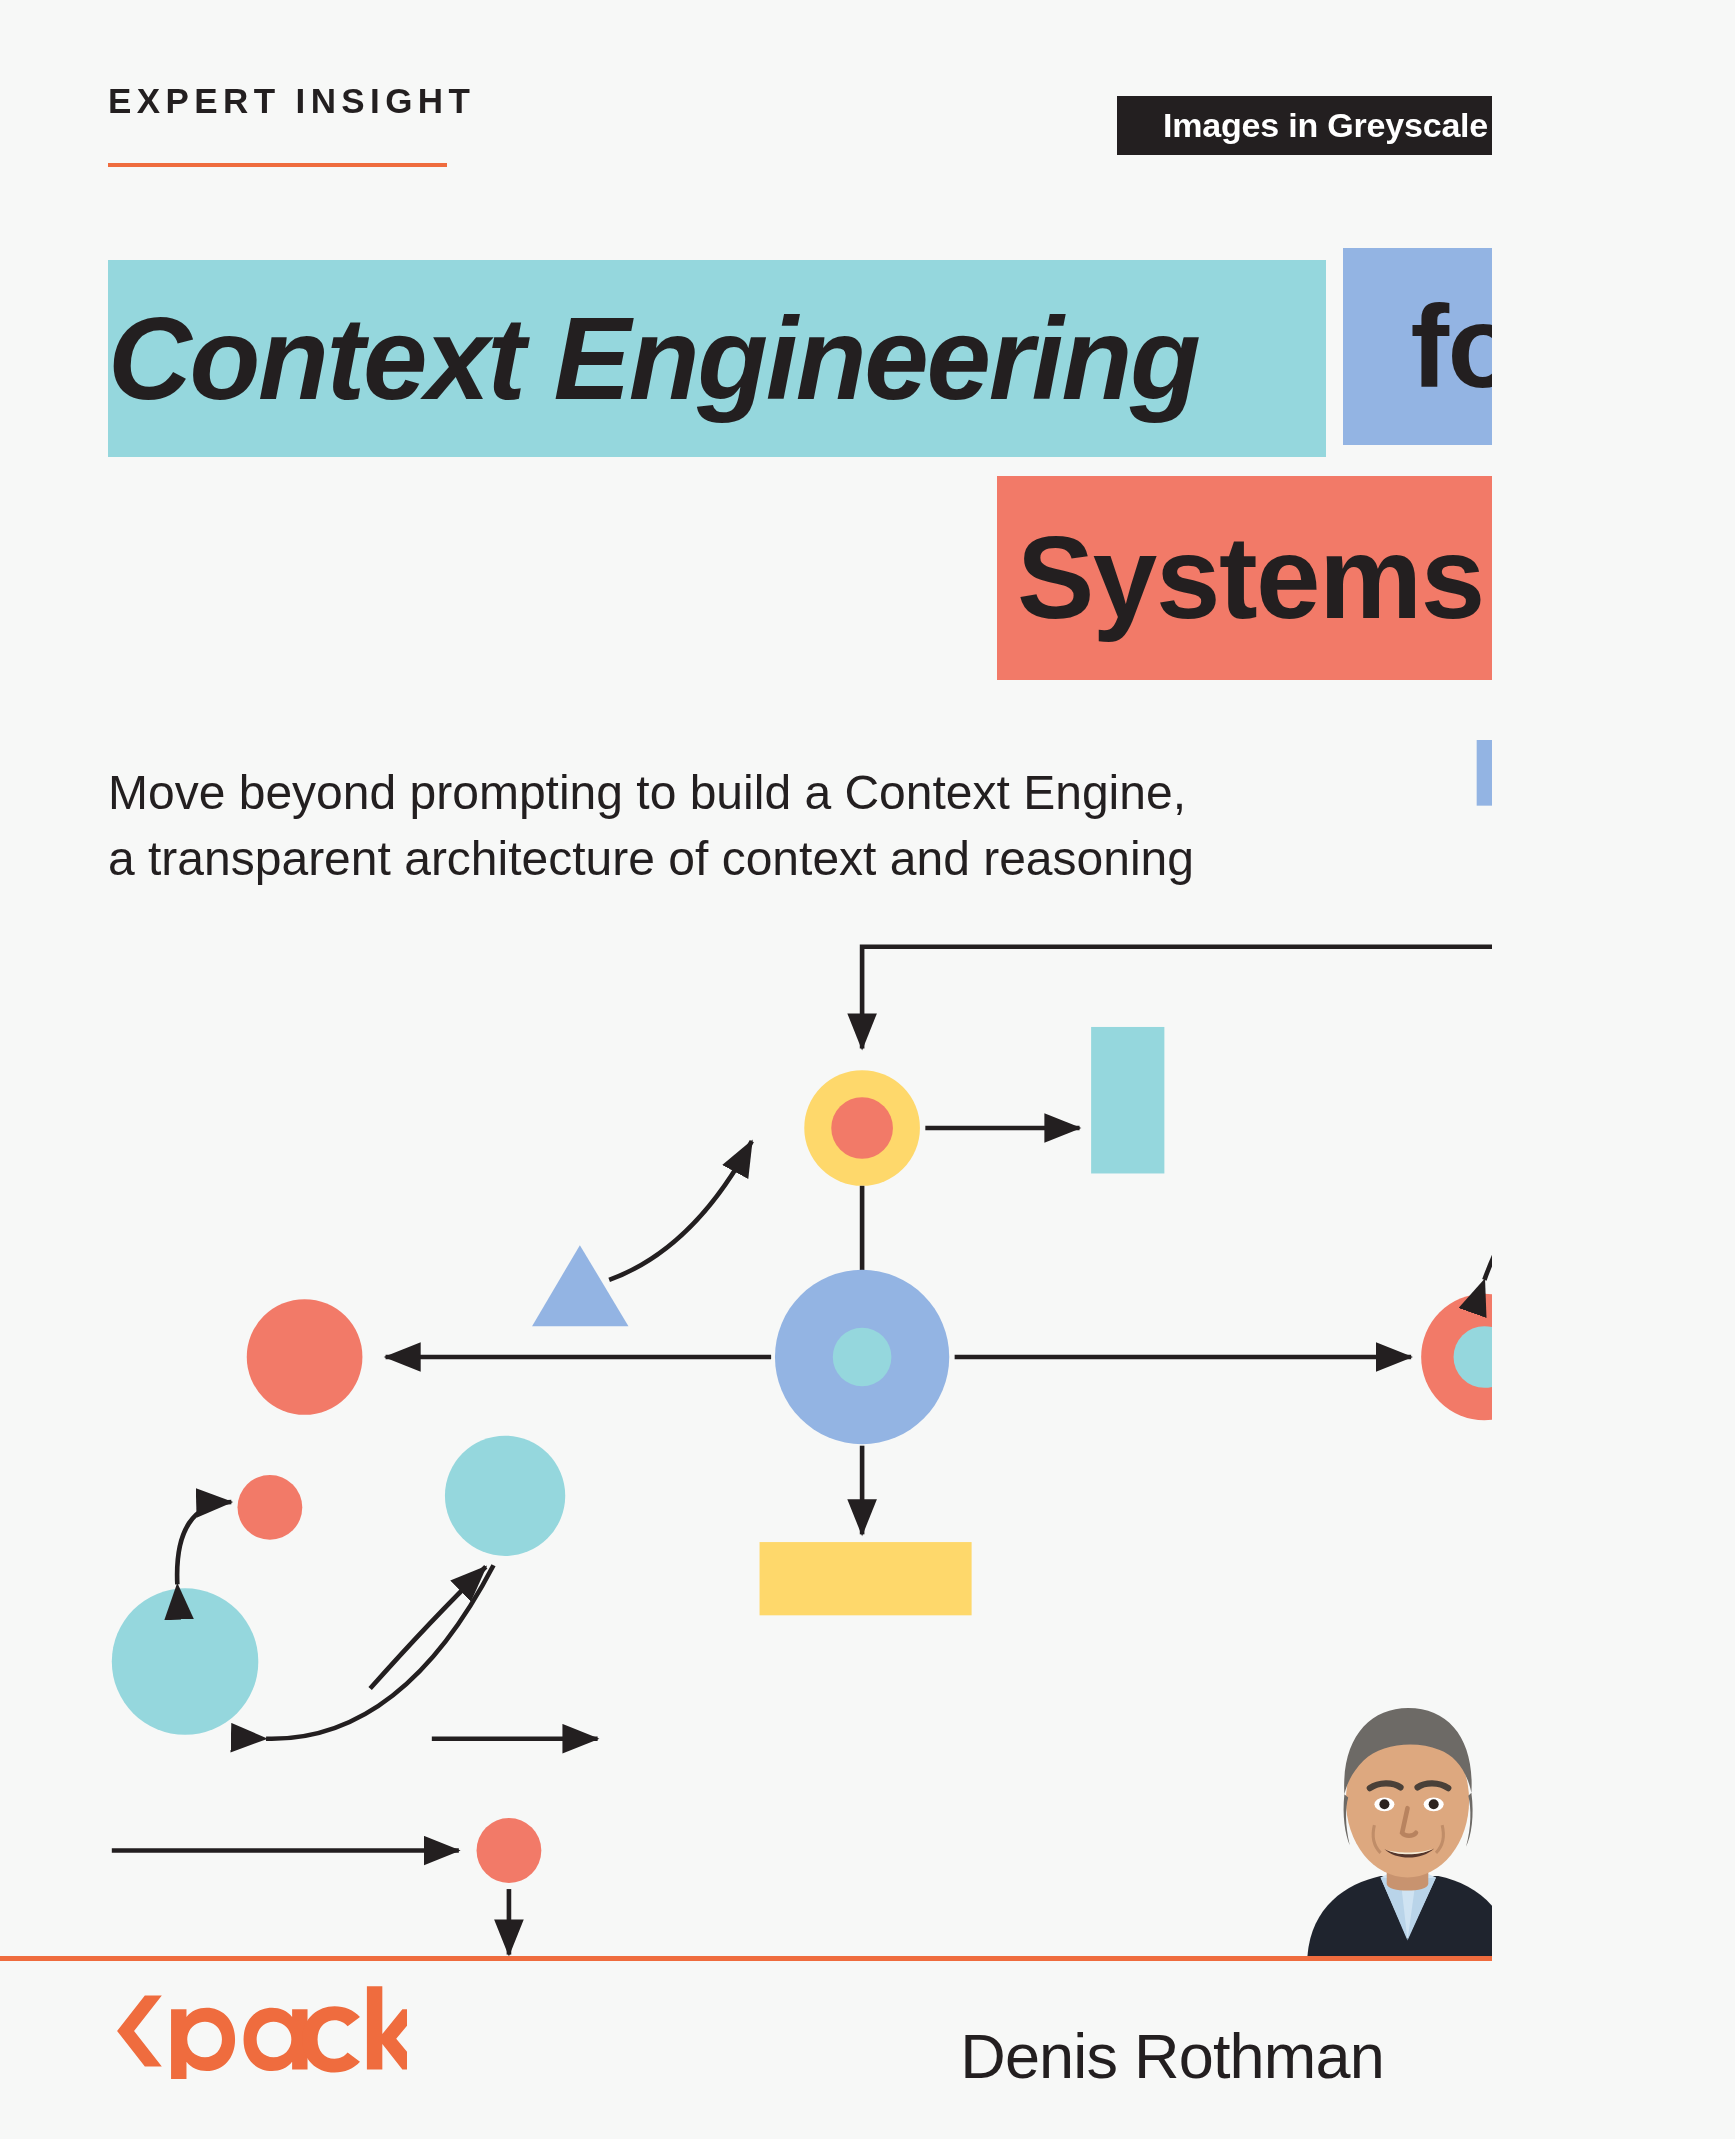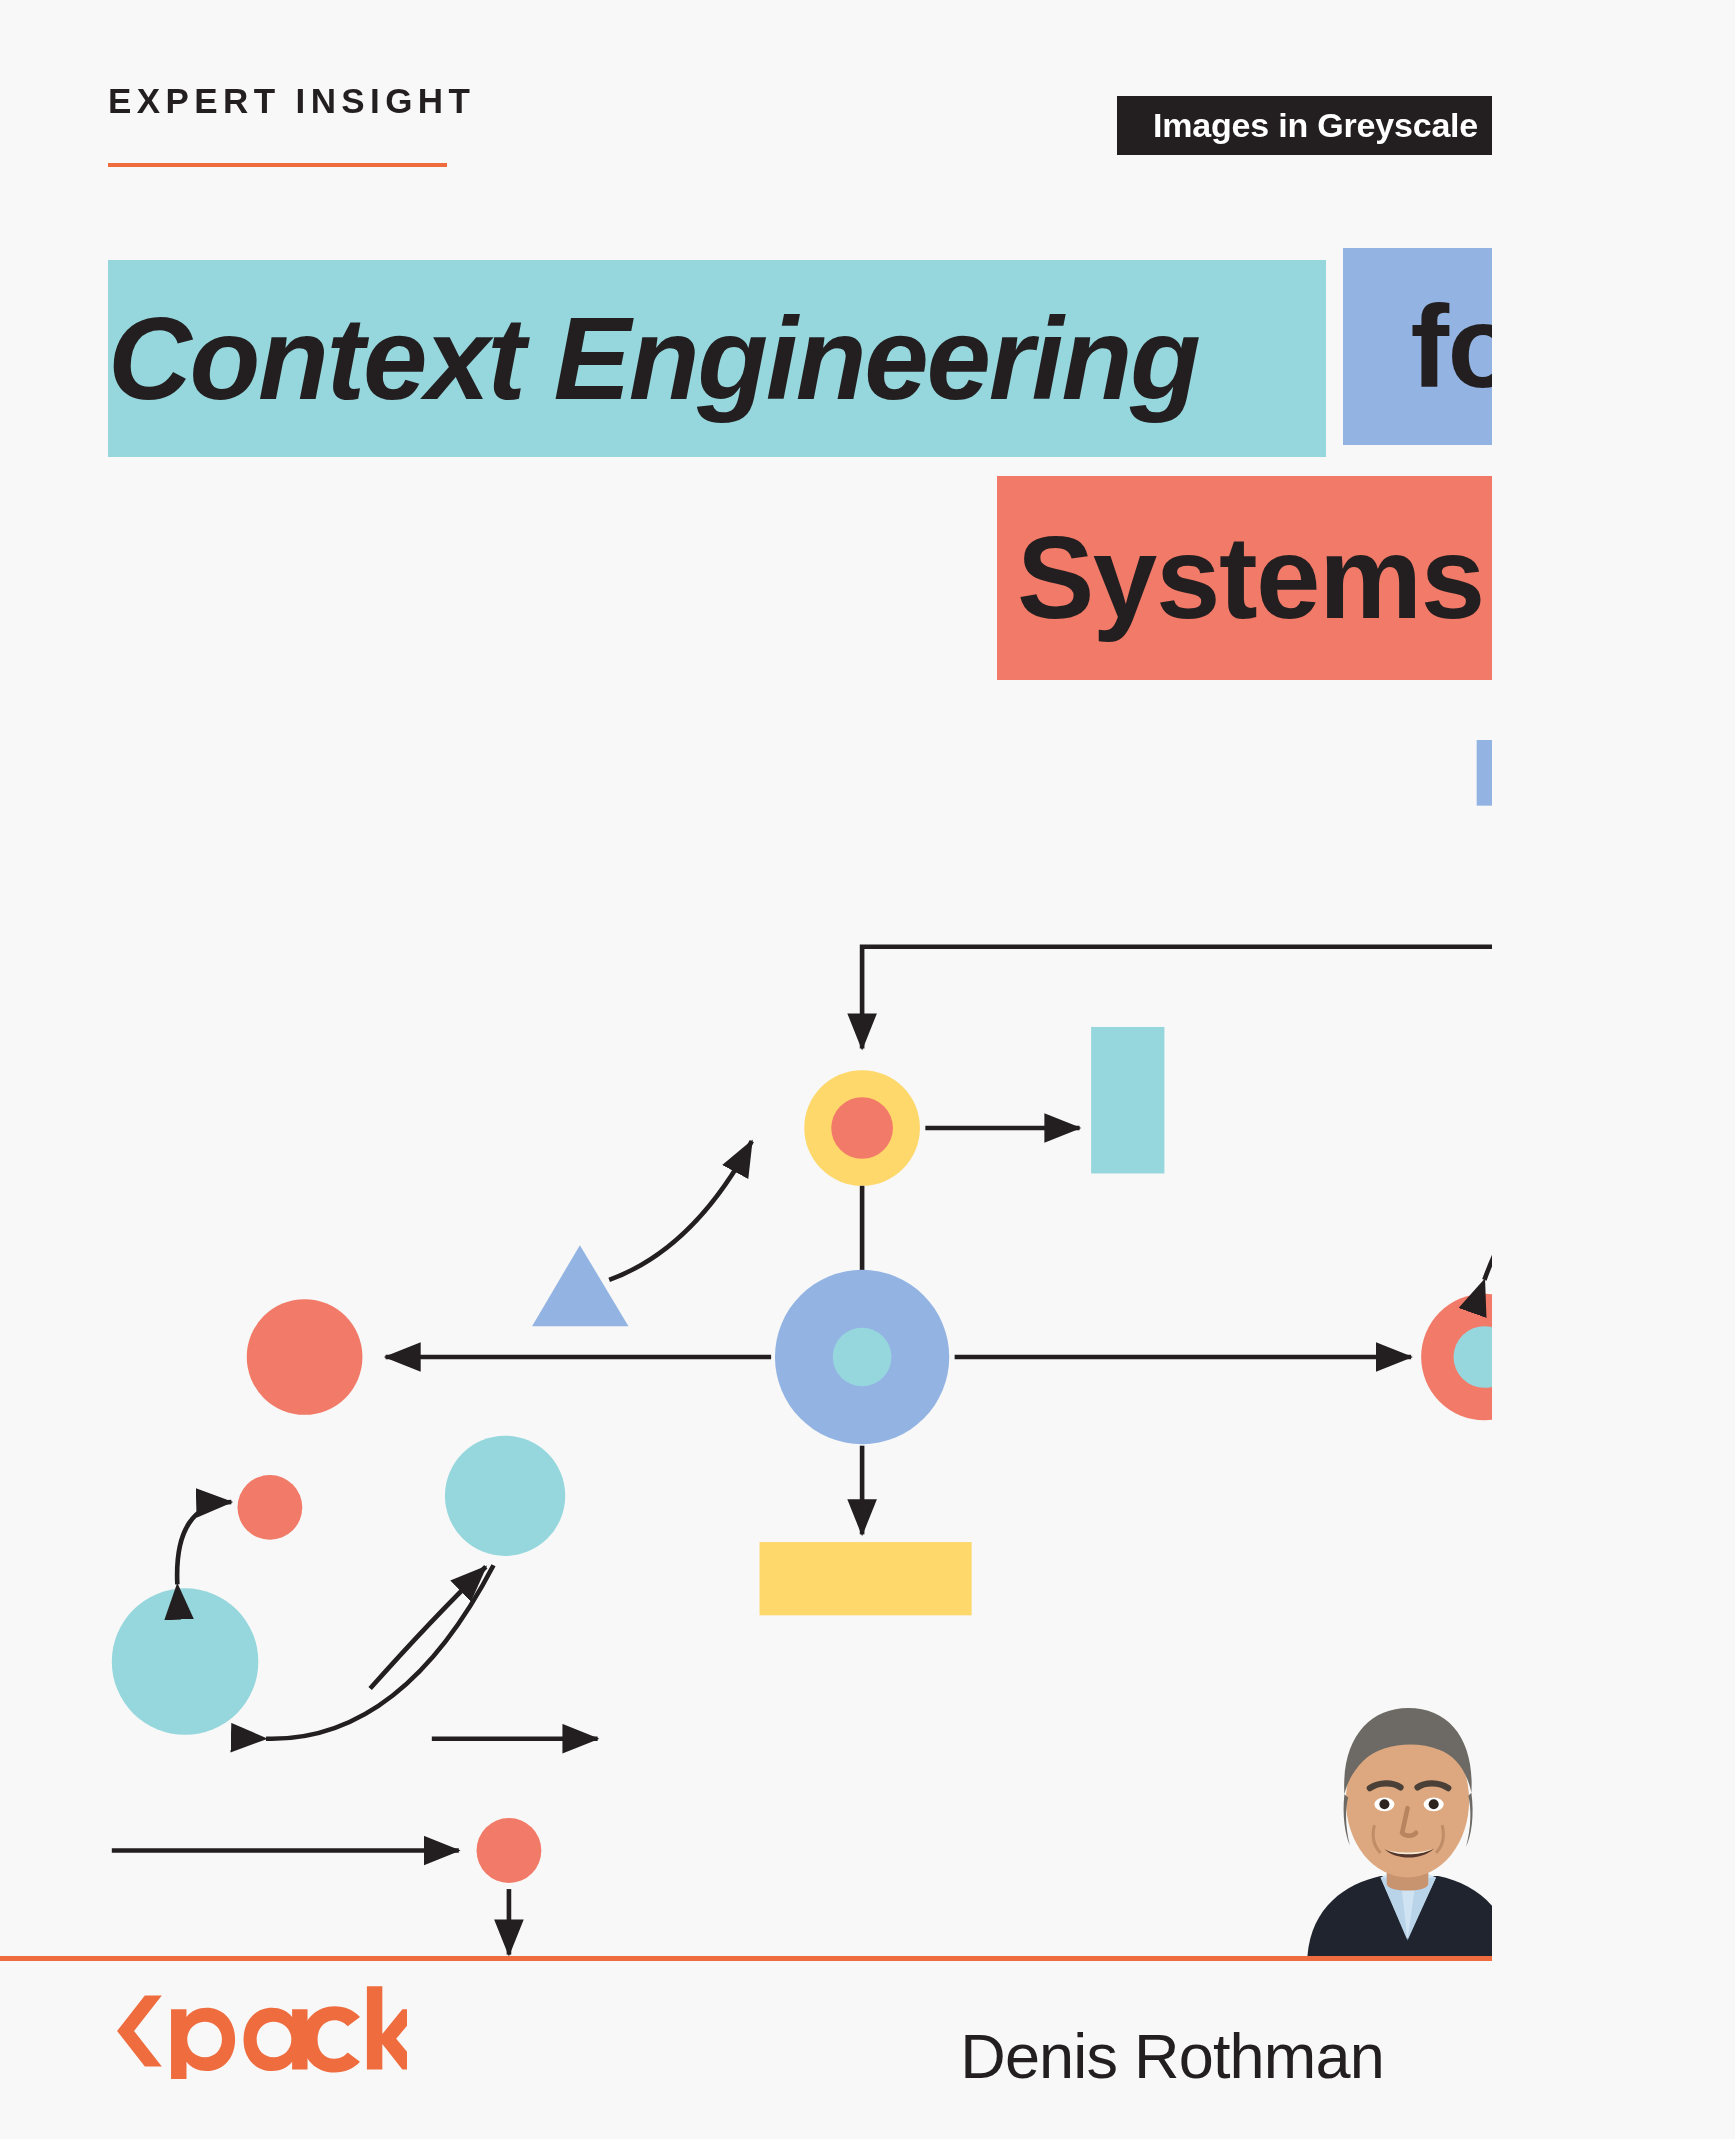--- a/index.html
+++ b/index.html
@@ -42,21 +42,21 @@
     left: 1117px;
     top: 96px;
     height: 59px;
     background: #231f20;
     color: #ffffff;
     font-size: 34px;
     font-weight: 700;
     letter-spacing: -0.2px;
     display: flex;
     align-items: center;
-    padding: 0 71px 0 36px;
+    padding: 0 71px 0 46px;
     box-sizing: border-box;
     width: 513px;
     -webkit-clip-path: polygon(0 0, 100% 0, 100% 100%, 0 100%, 0 100%);
     clip-path: polygon(0 0, 100% 0, 100% 0, calc(100% - 34px) 50%, 100% 100%, 0 100%);
   }
 
   
   .title-block {
     position: absolute;
     display: flex;
@@ -175,20 +175,24 @@
 
   <div class="expert-insight">EXPERT INSIGHT</div>
   <div class="expert-rule"></div>
 
   <div class="greyscale-banner">Images in Greyscale</div>
 
   <div class="title-block tb-context">Context Engineering</div>
   <div class="title-block tb-for">for</div>
   <div class="title-block tb-systems">Systems</div>
 
+  <div class="subtitle">
+    <div>Move beyond prompting to build a Context Engine,</div>
+    <div>a transparent architecture of context and reasoning</div>
+  </div>
 
   <svg id="diagram" viewBox="0 0 2250 1600">
     <defs>
       <marker id="arw" markerWidth="9" markerHeight="9" refX="7.6" refY="3.2" orient="auto" markerUnits="strokeWidth">
         <path d="M0,0 L8,3.2 L0,6.4 z" fill="#231f20"></path>
       </marker>
     </defs>
 
     <rect x="1915" y="-10" width="195" height="95" fill="#93b4e3"></rect>
 

